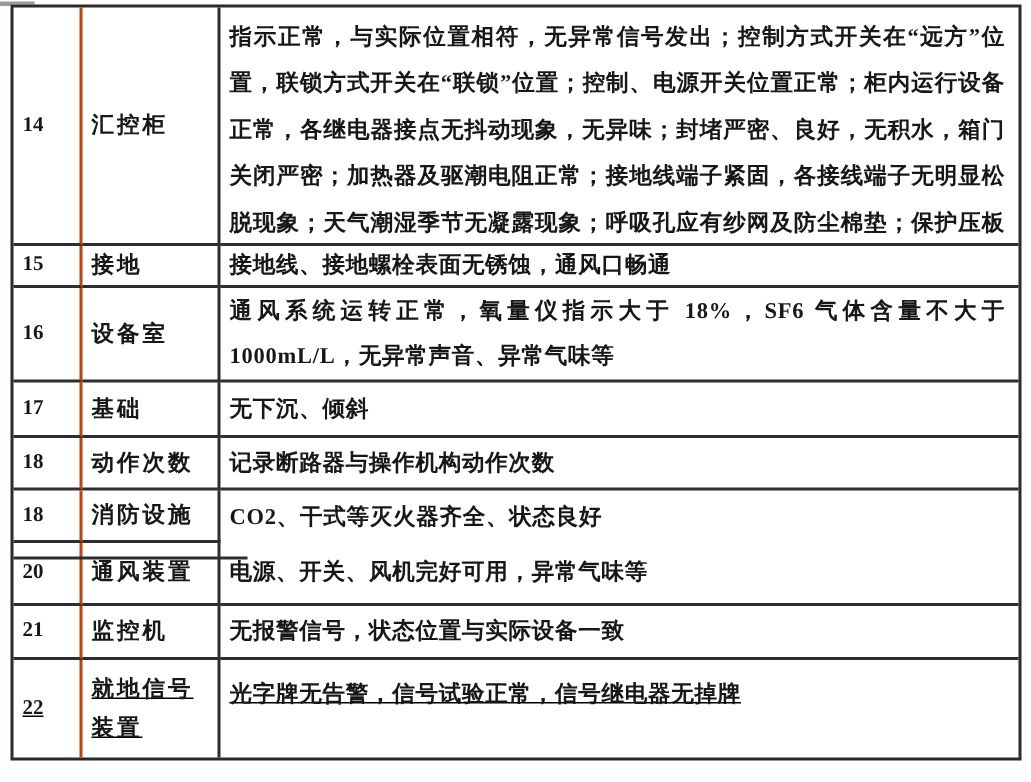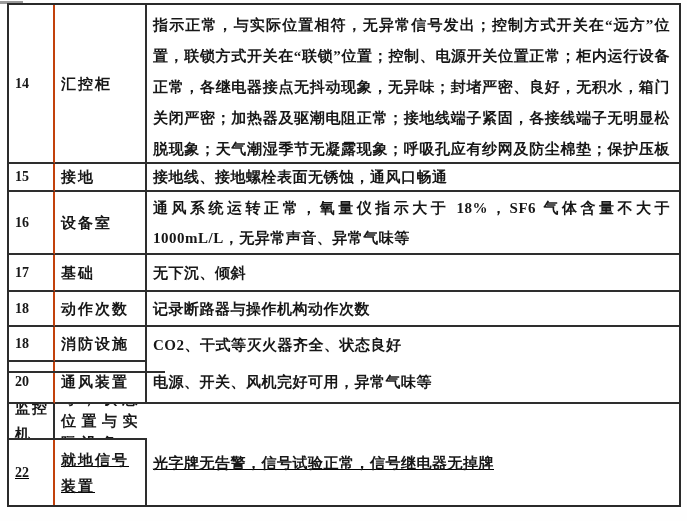--- a/index.html
+++ b/index.html
@@ -142,20 +142,21 @@
       <div class="cell desc no-bb">CO2、干式等灭火器齐全、状态良好</div>
     </div>
 
     <div class="t-row r6">
       <div class="cell num">20</div>
       <div class="cell cat">通风装置</div>
       <div class="cell desc">电源、开关、风机完好可用，异常气味等</div>
     </div>
 
     <div class="t-row r7">
+      <div class="cell num">21</div>
       <div class="cell cat">监控机</div>
       <div class="cell desc">无报警信号，状态位置与实际设备一致</div>
     </div>
 
     <div class="t-row r8 last">
       <div class="cell num">22</div>
       <div class="cell cat">就地信号装置</div>
       <div class="cell desc top22">光字牌无告警，信号试验正常，信号继电器无掉牌</div>
     </div>
 

